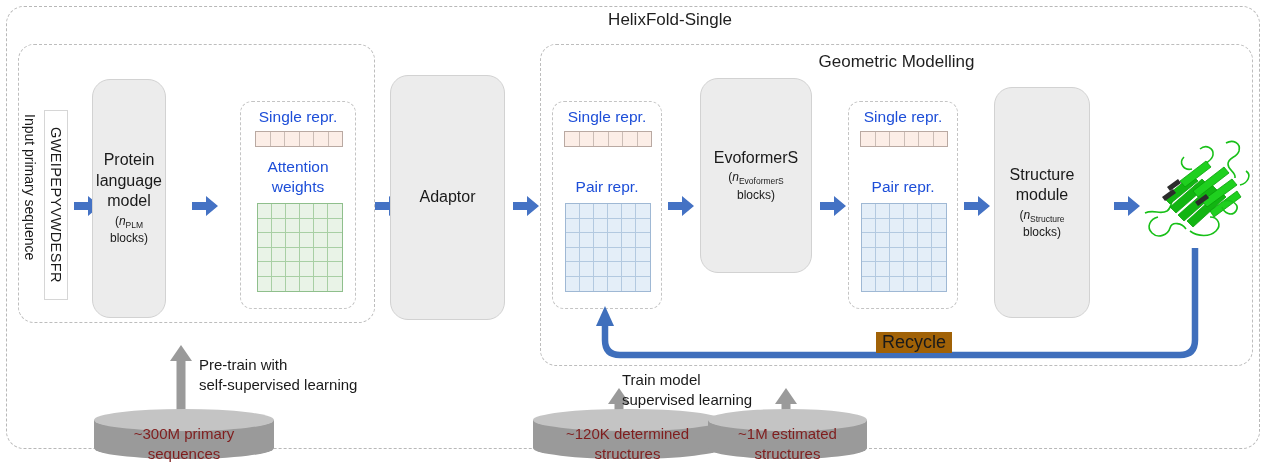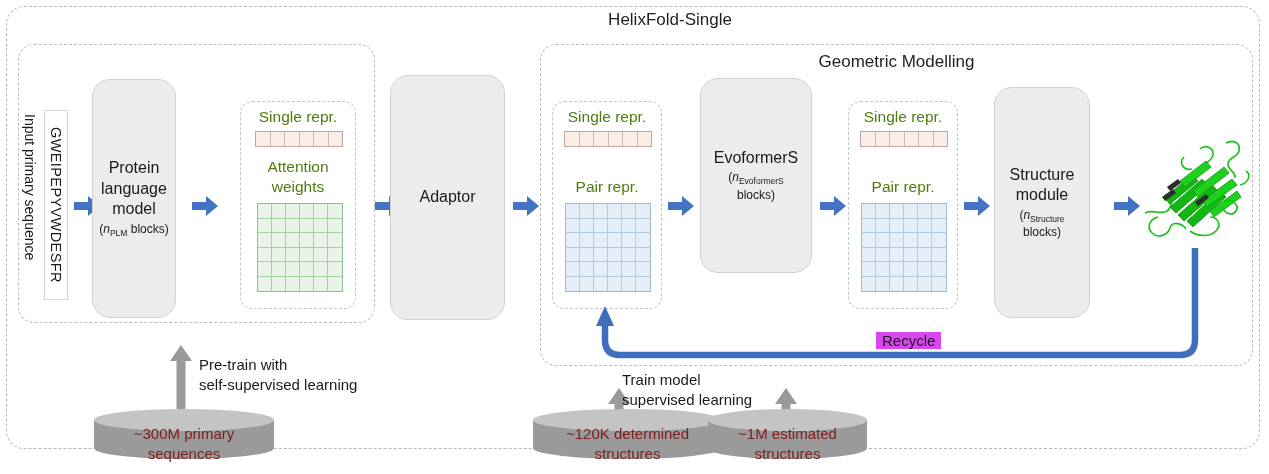--- a/index.html
+++ b/index.html
@@ -76,21 +76,21 @@
     border: 1.2px dashed #c4c4c4;
     border-radius: 12px;
     box-sizing: border-box;
     background: #ffffff;
   }
   .repr-label {
     position: absolute;
     width: 100%;
     text-align: center;
     font-size: 15.5px;
-    color: #4d7c0f;
+    color: #1d4ed8;
     white-space: nowrap;
   }
   .strip {
     position: absolute;
     display: flex;
     border: 1px solid #b9a9a2;
     box-sizing: border-box;
     background: #fceee7;
   }
   .strip span {
@@ -194,23 +194,23 @@
     font-size: 15px;
     line-height: 1.35;
     color: #1a1a1a;
     white-space: nowrap;
   }
 
   
   .recycle-svg { position: absolute; left: 0; top: 0; }
   .recycle-label {
     position: absolute;
-    font-size: 15px;
+    font-size: 18px;
     color: #1a1a1a;
-    background: #d946ef;
+    background: #a16207;
     padding: 0 6px;
     white-space: nowrap;
   }
 
   
   .protein { position: absolute; }
 </style>
 </head>
 <body>
 
@@ -225,21 +225,21 @@
   <div class="seq-box" style="left:44px; top:110px; width:24px; height:190px;">
     <span class="vertical-text">GWEIPEPYVWDESFR</span>
   </div>
 
   <div class="barrow" style="left:74px; top:196px;">
     <svg width="26" height="20" viewBox="0 0 26 20">
         <path d="M0,6 L14,6 L14,0 L26,10 L14,20 L14,14 L0,14 Z" fill="#4472c4"></path>
       </svg>
   </div>
 
-  <div class="module" style="left:92px; top:79px; width:84px; height:239px;">
+  <div class="module" style="left:92px; top:79px; width:74px; height:239px;">
     <div class="mtext">
       <span>Protein</span><br>
       <span>language</span><br>
       <span>model</span>
       <span class="sub"><span>(</span><i>n</i><sub>PLM</sub><span> blocks)</span></span>
     </div>
   </div>
 
   <div class="barrow" style="left:192px; top:196px;">
     <svg width="26" height="20" viewBox="0 0 26 20">

